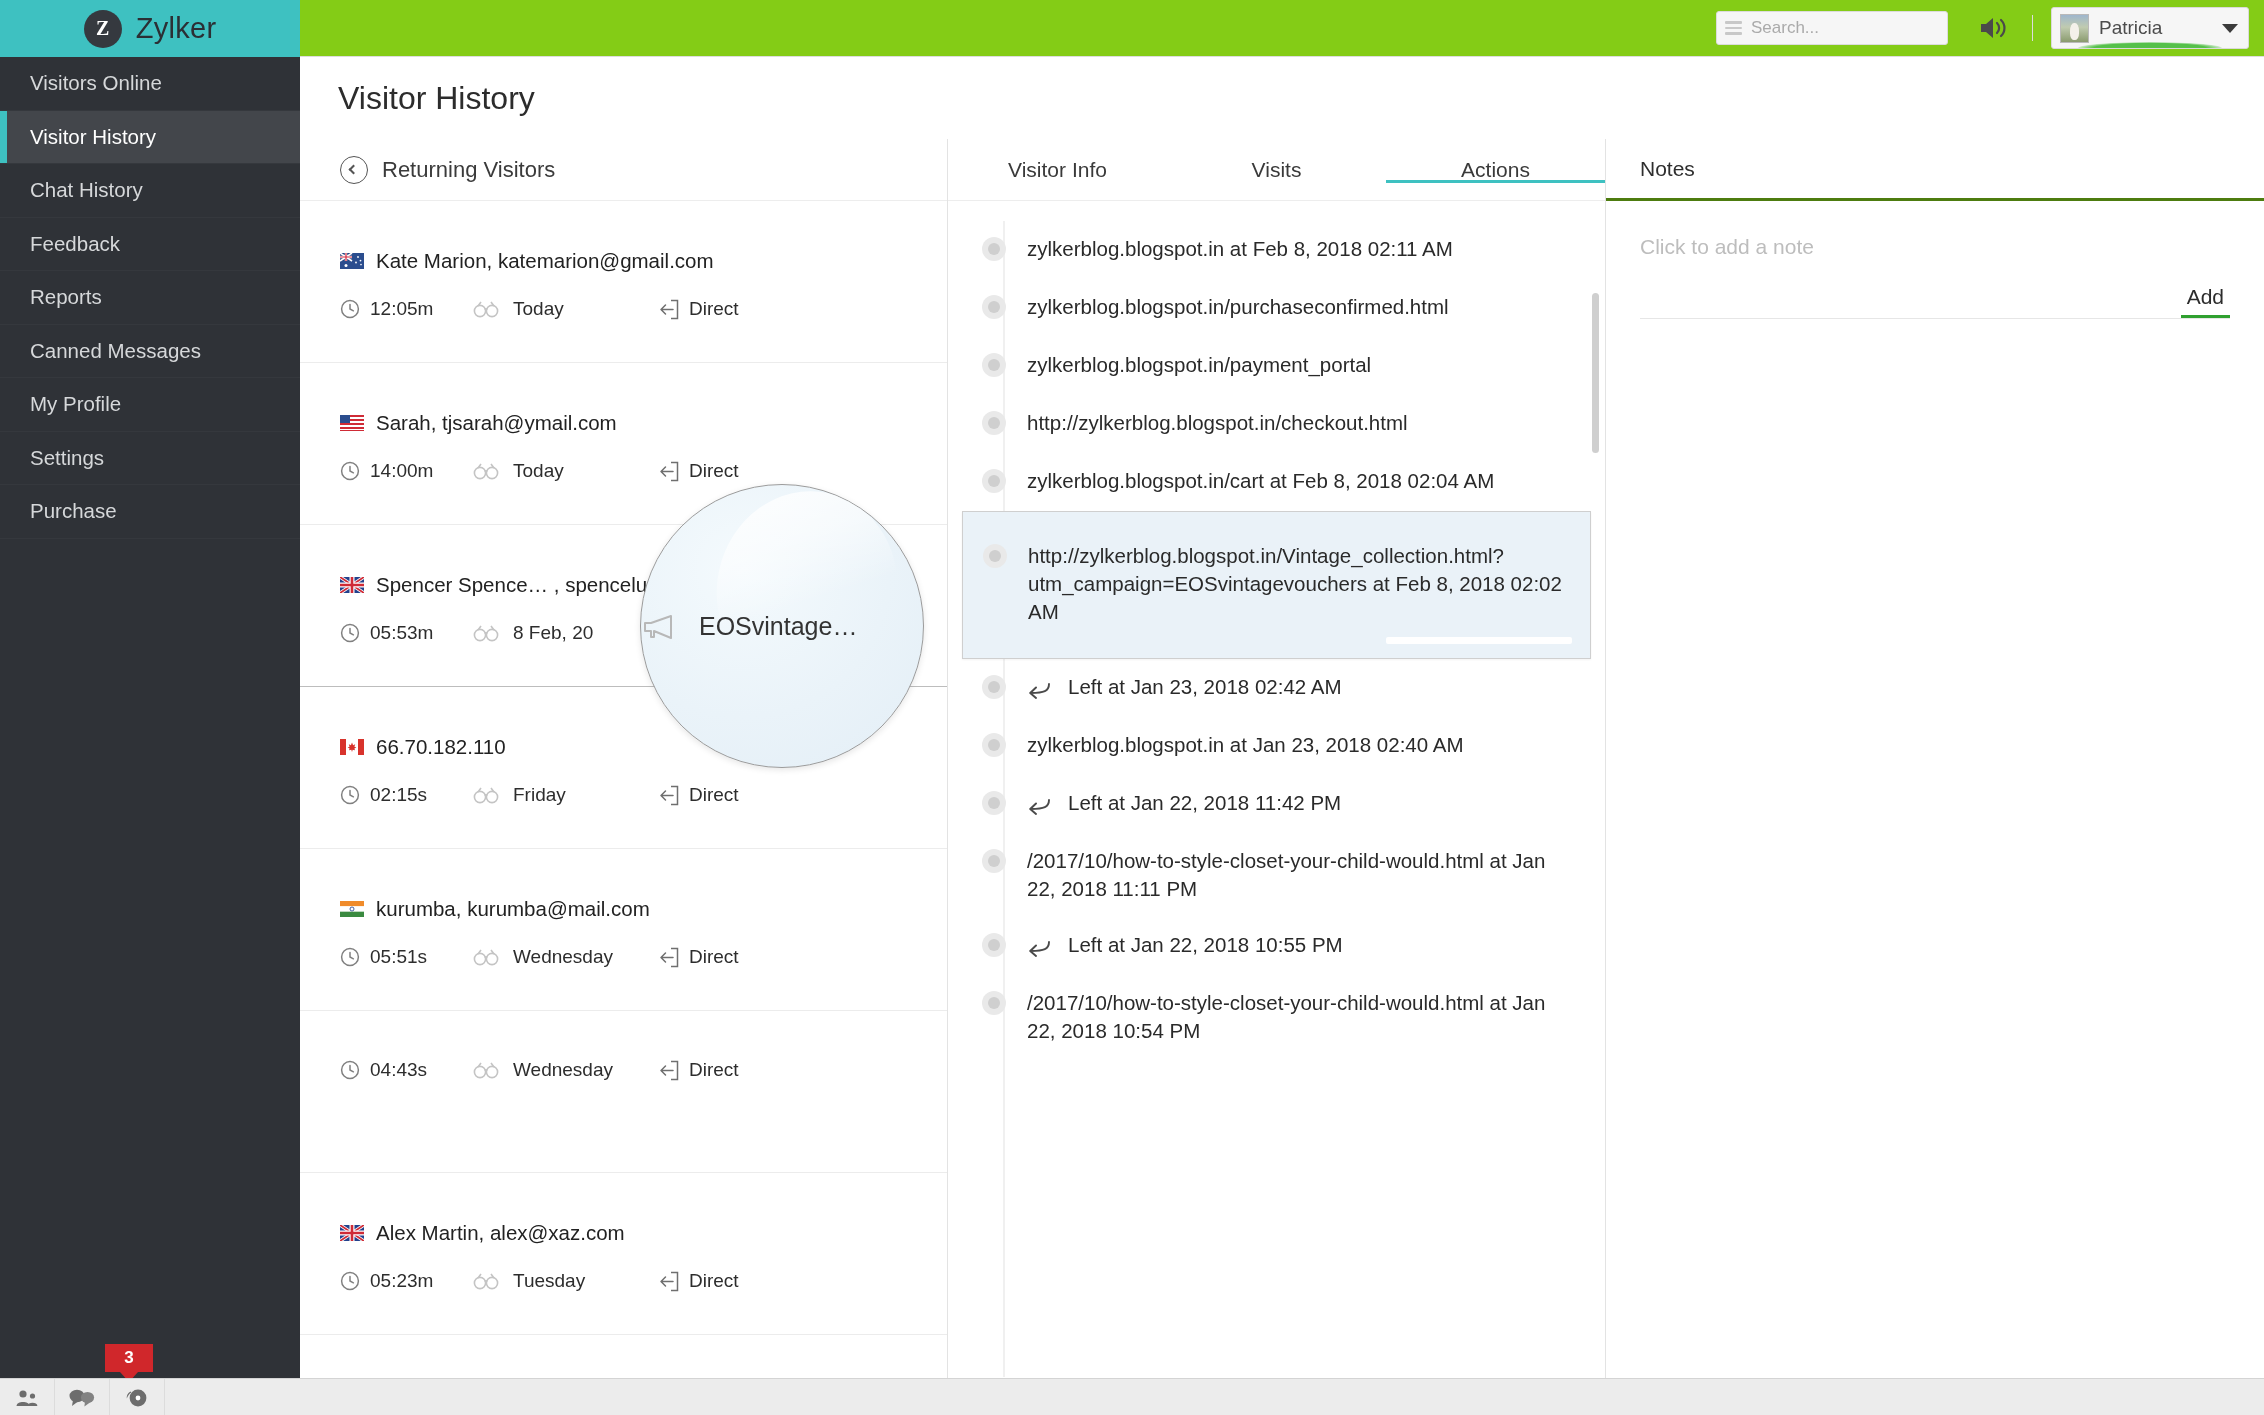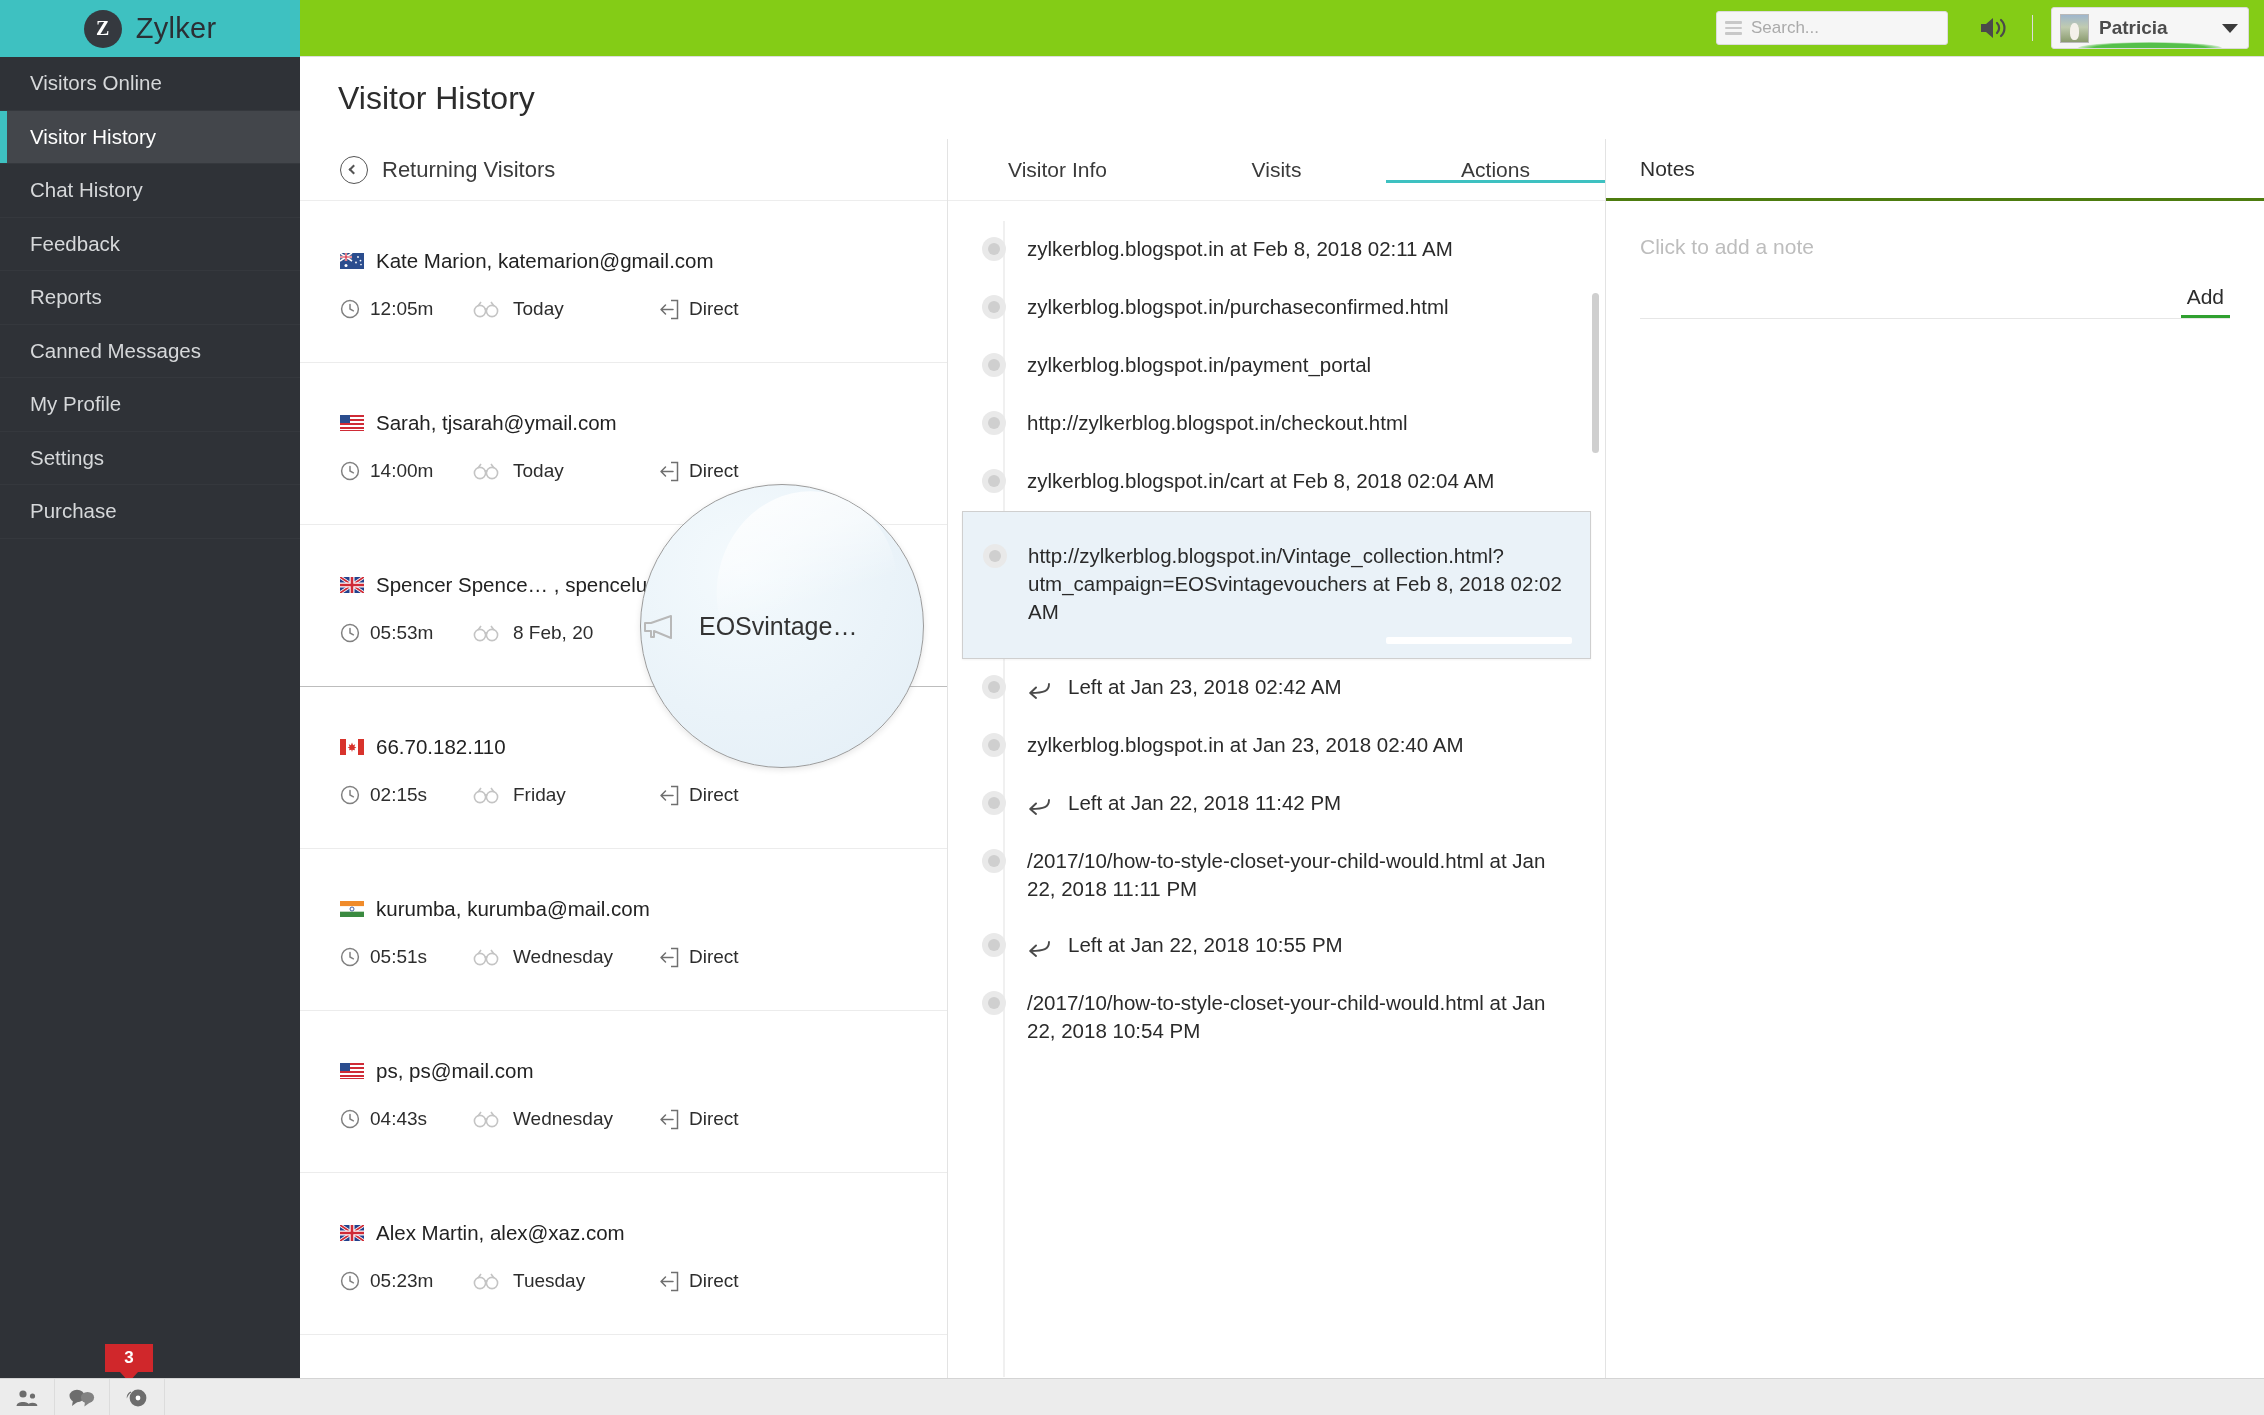--- a/index.html
+++ b/index.html
@@ -146,21 +146,21 @@
     width: 29px; height: 29px; margin-right: 10px;
     background: linear-gradient(to bottom, #9fb6cd 0%, #c0cbb0 45%, #8a9b6e 100%);
     border: 1px solid #b9b9b9;
     position: relative; flex: none;
   }
   #user-chip .avatar::after {
     content:""; position:absolute; left: 9px; top: 8px;
     width: 9px; height: 17px; border-radius: 45% 45% 40% 40%;
     background: #f4f1ea;
   }
-  #user-chip .uname { font-size: 19px; color: #4c4c4c; flex: 1; font-weight: bold; }
+  #user-chip .uname { font-size: 19px; color: #4c4c4c; flex: 1; }
   #user-chip .caret {
     width: 0; height: 0;
     border-left: 8px solid transparent;
     border-right: 8px solid transparent;
     border-top: 9px solid #3b3b3b;
     margin-right: 2px;
   }
   #user-chip .greenline {
     position: absolute; left: 26px; right: 26px; bottom: -6px;
     height: 12px; border-radius: 50%;
@@ -661,36 +661,20 @@
                   <svg class="ic" width="21" height="21" viewBox="0 0 21 21">
                     <path d="M13 1.5 H19.5 V19.5 H13" fill="none" stroke="#6f6f6f" stroke-width="1.5"></path>
                     <path d="M15 10.5 H3.5 M7.5 6 L3 10.5 L7.5 15" fill="none" stroke="#6f6f6f" stroke-width="1.5" stroke-linecap="round" stroke-linejoin="round"></path>
                   </svg>
                 </span>
                 <span>Direct</span>
               </span>
             </div>
           </div>
           <div class="visitor-row">
-            <div class="v-name">
-              <span style="display: flex; flex: 0 0 auto;">
-                <svg class="flag" viewBox="0 0 24 16">
-                  <rect width="24" height="16" fill="#fff"></rect>
-                  <g fill="#cf2b36">
-                    <rect y="0" width="24" height="2"></rect>
-                    <rect y="4" width="24" height="2"></rect>
-                    <rect y="8" width="24" height="2"></rect>
-                    <rect y="12" width="24" height="2"></rect>
-                    <rect y="15" width="24" height="1"></rect>
-                  </g>
-                  <rect width="10" height="8" fill="#2b4d8e"></rect>
-                </svg>
-              </span>
-              <span>ps, ps@mail.com</span>
-            </div>
             <div class="v-meta">
               <span class="m-cell m-dur">
                 <span style="display:flex">
                   <svg class="ic" width="20" height="20" viewBox="0 0 20 20">
                     <circle cx="10" cy="10" r="8.4" fill="none" stroke="#808080" stroke-width="1.5"></circle>
                     <path d="M10 5.4 V10 L13.4 11.8" stroke="#808080" stroke-width="1.5" fill="none" stroke-linecap="round"></path>
                   </svg>
                 </span>
                 <span>04:43s</span>
               </span>

